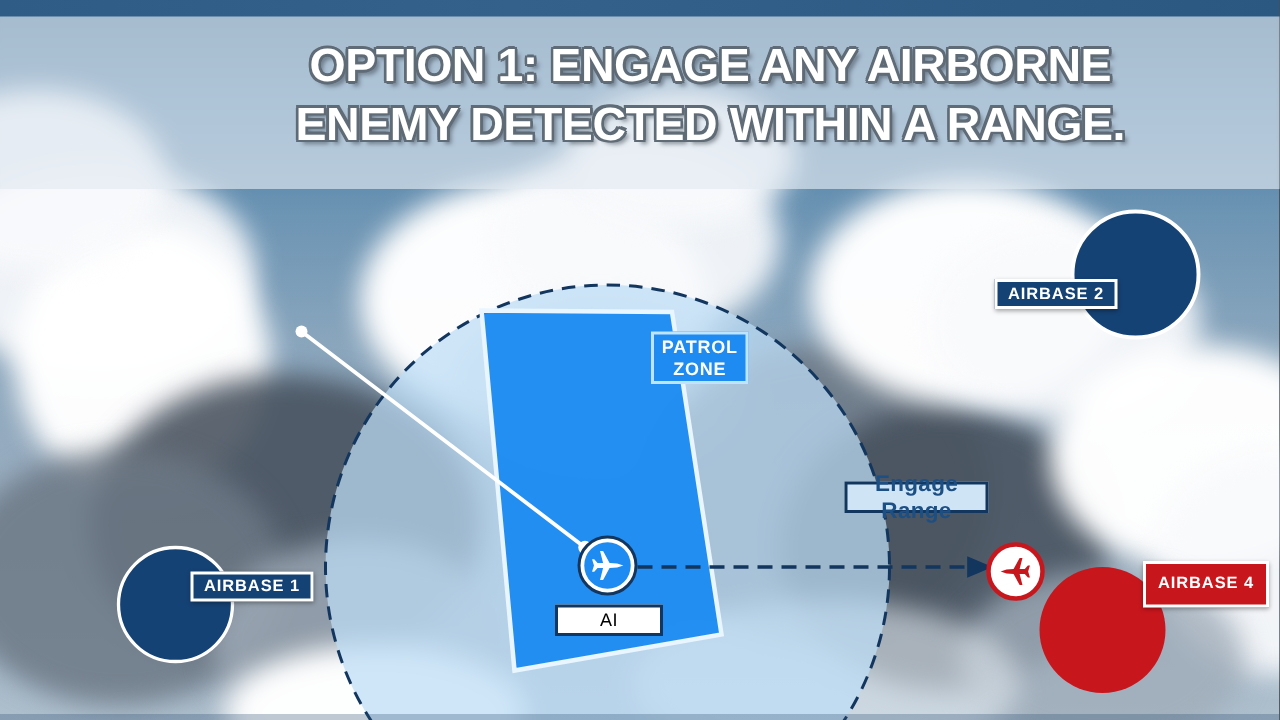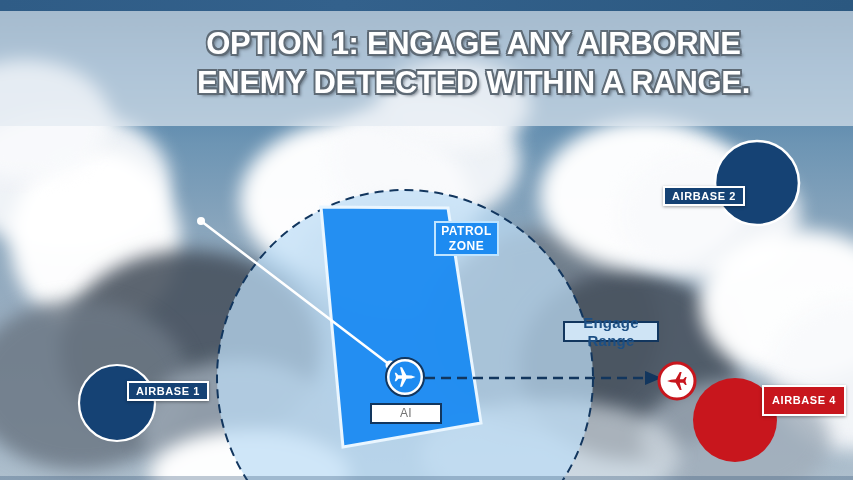--- a/index.html
+++ b/index.html
@@ -114,21 +114,21 @@
     background: #cfe4f5;
     border: 2px solid #12365e;
     color: #1c4f84;
     font-size: 15px;
     font-weight: bold;
     letter-spacing: 0.2px;
   }
   .lbl-ai {
     background: #ffffff;
     border: 2px solid #12365e;
-    color: #737373;
+    color: #000000;
     font-size: 12px;
     font-weight: normal;
     letter-spacing: 0.4px;
   }
   .callout {
     position: absolute;
     box-sizing: border-box;
     background: #13497e;
     border: 2px solid #ffffff;
     color: #ffffff;
@@ -241,21 +241,21 @@
 
 
   <div class="lbl lbl-airbase" style="left:127px; top:357px; width:82px; height:20px;margin-top:24px;">
     <span>AIRBASE 1</span>
   </div>
 
   <div class="lbl lbl-airbase" style="left:663px; top:186px; width:82px; height:20px;">
     <span>AIRBASE 2</span>
   </div>
 
-  <div class="lbl lbl-airbase-red" style="left:762px; top:385px; width:84px; height:31px;">
+  <div class="lbl lbl-airbase-red" style="left:762px; top:374px; width:84px; height:31px;">
     <span>AIRBASE 4</span>
   </div>
 
   <div class="lbl lbl-patrol" style="left:434px; top:221px; width:65px; height:35px;">
     <span>PATROL
 ZONE</span>
   </div>
 
   <div class="lbl lbl-engage" style="left:563px; top:321px; width:96px; height:21px;">
     <span>Engage Range</span>

